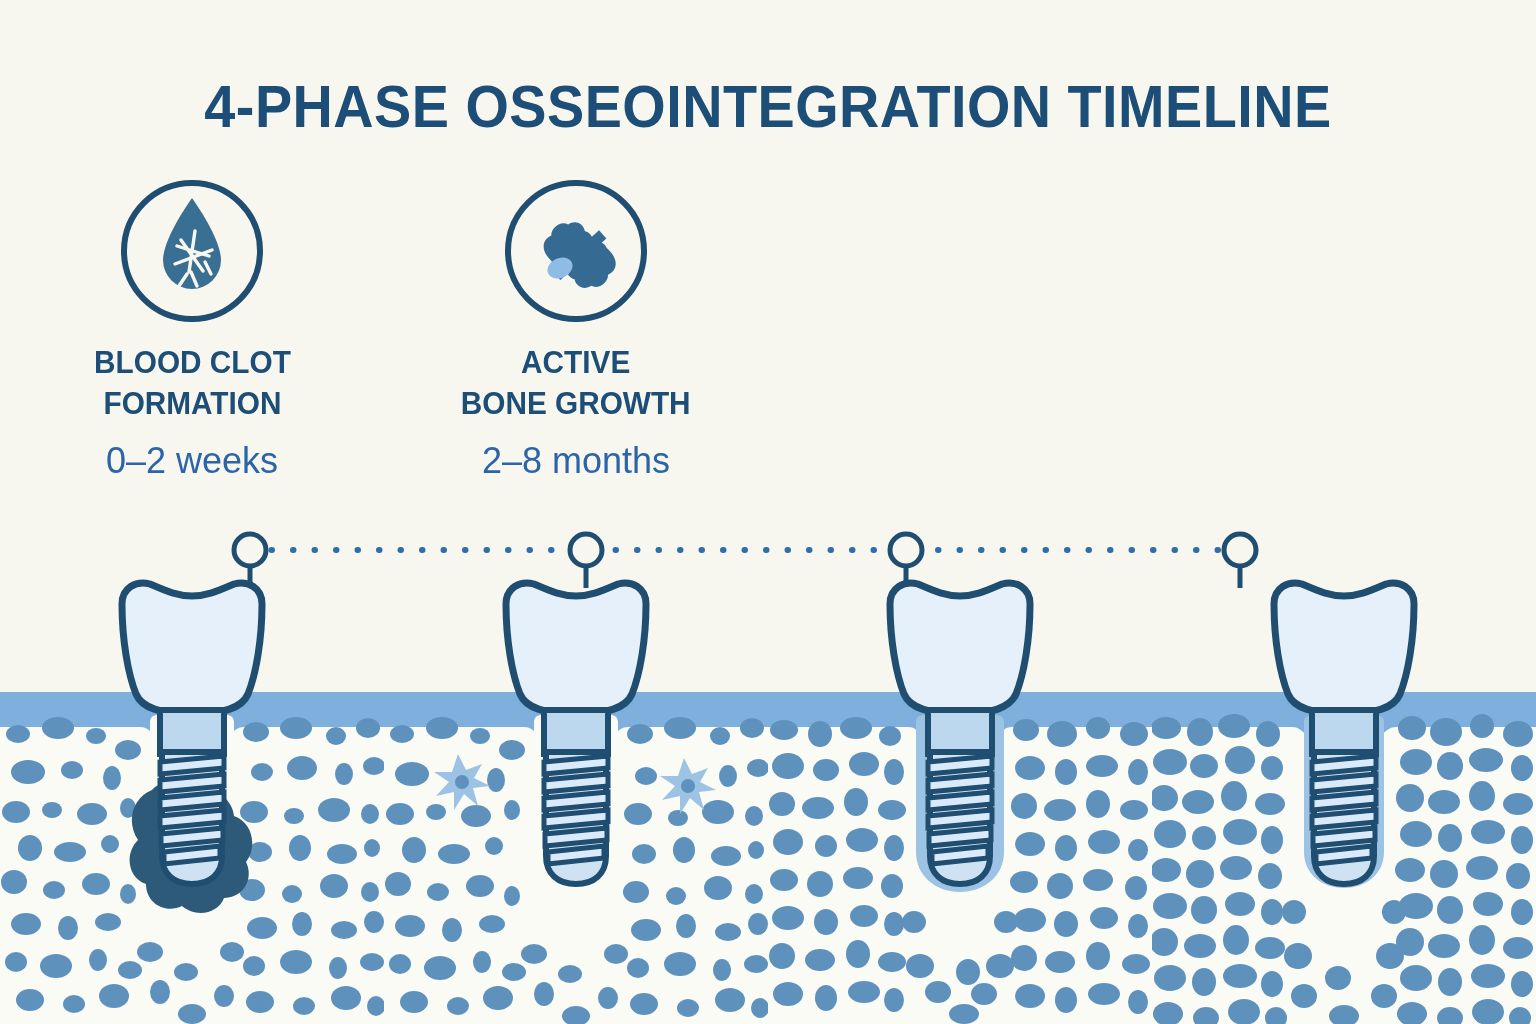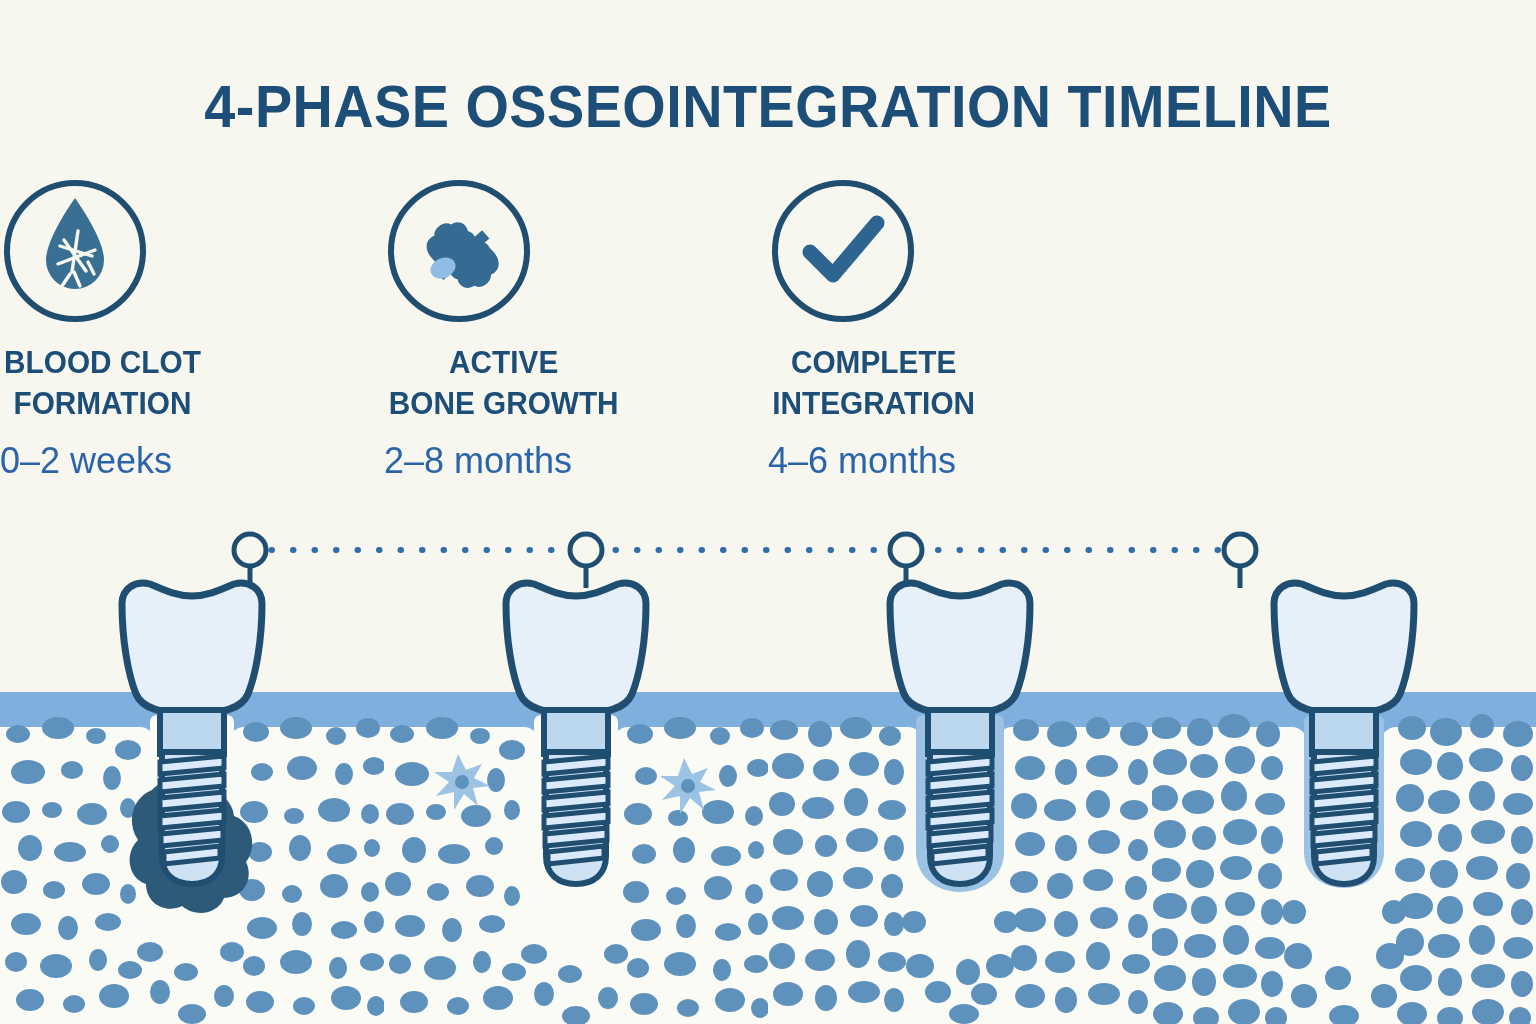--- a/index.html
+++ b/index.html
@@ -19,21 +19,21 @@
     font-size:60px;
     font-weight:bold;
     letter-spacing:0.5px;
     color:#1c4e77;
     transform:scaleX(0.93);
     font-family:"Liberation Sans", sans-serif;
   }
 
   
   .cols{position:absolute;top:140px;left:0;width:1536px;height:360px;display:flex;}
-  .col{width:384px;display:flex;flex-direction:column;align-items:flex-start;}
+  .col{width:384px;display:flex;flex-direction:column;align-items:center;}
 
   .icon-wrap{width:150px;height:150px;display:block;}
   .phase-label{
     margin-top:16px;
     text-align:center;
     color:#1c4e77;
     font-size:31px;
     font-weight:bold;
     line-height:1.33;
     letter-spacing:0px;
@@ -105,33 +105,20 @@
           <ellipse cx="59" cy="92" rx="13" ry="10" transform="rotate(-25 59 92)" fill="#8fbce4"></ellipse>
         </svg>
       </div>
       <div class="phase-label">
         <div>ACTIVE</div>
         <div>BONE GROWTH</div>
       </div>
       <div class="phase-duration">2–8 months</div>
     </div>
 
-    <div class="col">
-      <div class="icon-wrap">
-        <svg viewBox="0 0 150 150" width="150" height="150">
-          <circle cx="75" cy="75" r="68" fill="none" stroke="#1f4e70" stroke-width="6"></circle>
-          <path d="M42 76 L65 99 L109 47" fill="none" stroke="#2e6490" stroke-width="15" stroke-linecap="round" stroke-linejoin="round"></path>
-        </svg>
-      </div>
-      <div class="phase-label">
-        <div>COMPLETE</div>
-        <div>INTEGRATION</div>
-      </div>
-      <div class="phase-duration">4–6 months</div>
-    </div>
   </div>
 
   <div class="timeline">
     <svg viewBox="0 0 1536 60" width="1536" height="60">
       <line x1="250" y1="22" x2="1240" y2="22" stroke="#2f6ea8" stroke-width="6" stroke-linecap="round" stroke-dasharray="0.5 21"></line>
       <g>
         <line x1="250" y1="34" x2="250" y2="72" stroke="#1f4e70" stroke-width="5"></line>
         <circle cx="250" cy="22" r="16" fill="#f8f7ef" stroke="#1f4e70" stroke-width="5"></circle>
       </g>
       <g>

